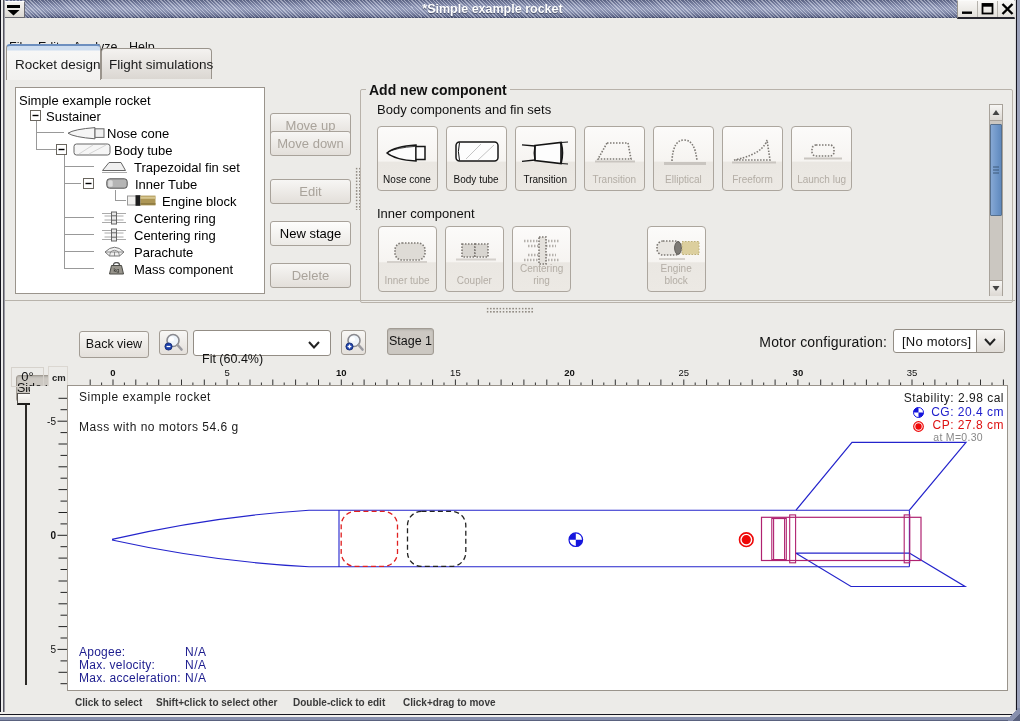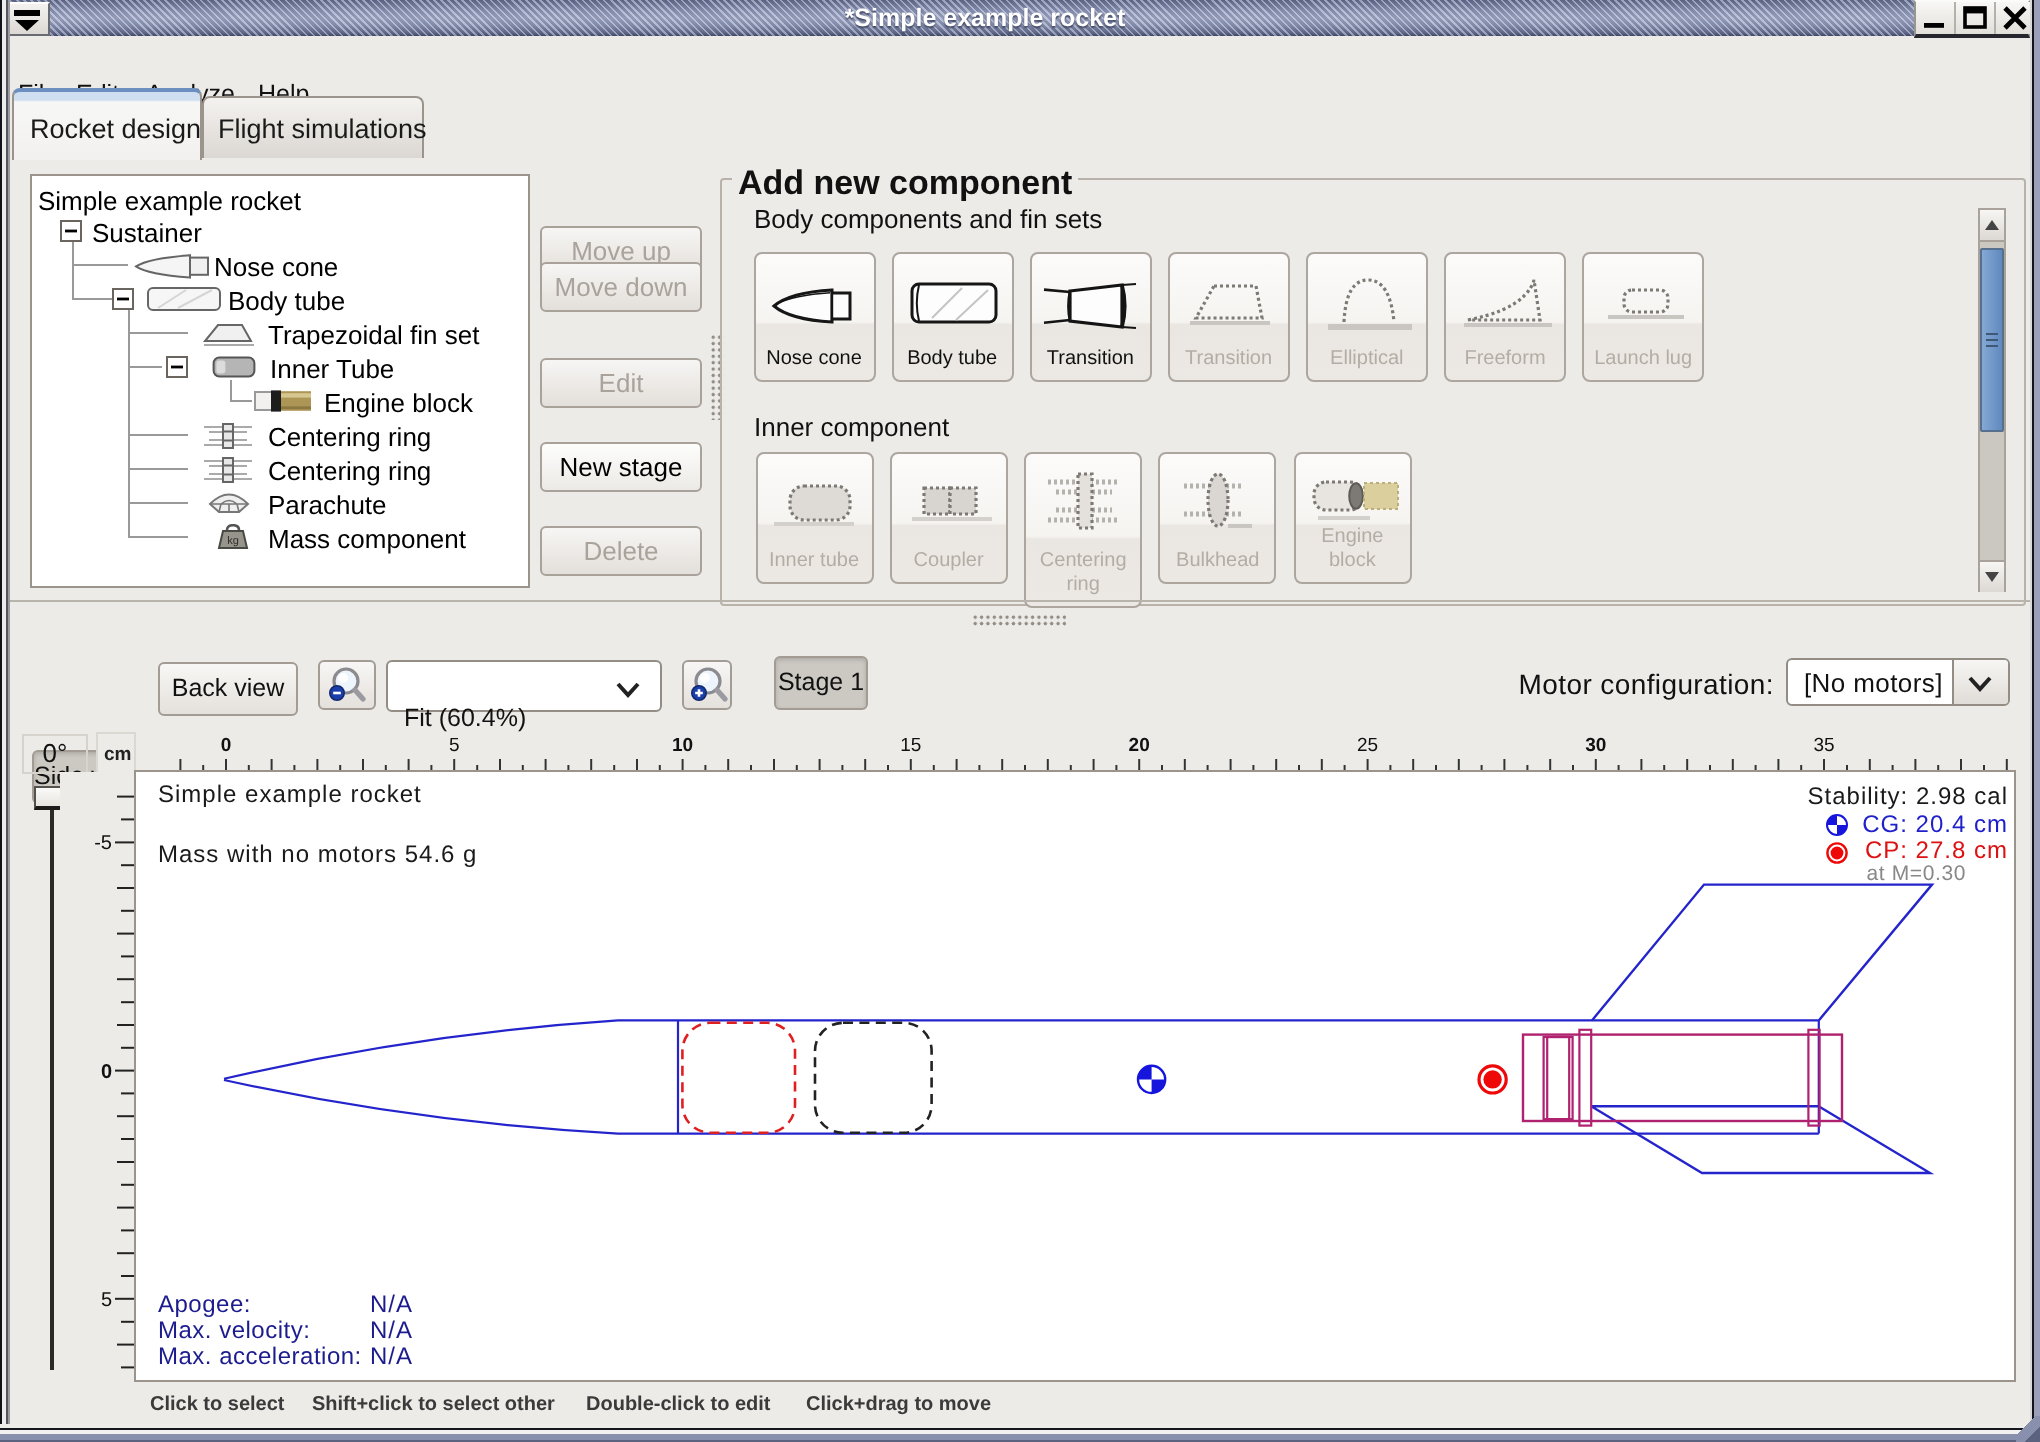--- a/index.html
+++ b/index.html
@@ -31,21 +31,21 @@
 #tab2{left:101px;top:48px;width:111px;height:31px;background:linear-gradient(#f4f2f0,#dbd7d2);border:1px solid #9a948c;border-bottom:none;border-radius:4px 4px 0 0;}
 #tab2 span{position:absolute;left:7px;top:8px;}
 
 #tree{left:15px;top:87px;width:250px;height:207px;background:#fff;border:1px solid #9a948c;box-sizing:border-box;font-size:13px;color:#000;}
 .trow{position:absolute;left:0;height:17px;line-height:17px;white-space:nowrap;}
 
 .sbtn{left:270px;width:81px;height:25px;box-sizing:border-box;border:1px solid #a8a29a;border-radius:3px;background:linear-gradient(#f7f6f4,#e3dfda);text-align:center;line-height:23px;font-size:13px;color:#a9a39b;}
 .sbtn.en{color:#000;background:linear-gradient(#fdfdfc,#eceae6);}
 
 #grp{left:360px;top:89px;width:651px;height:212px;border:1px solid #b8b2aa;border-radius:2px;}
-#grptitle{left:366px;top:82px;background:#ecebe8;padding:0 3px;font-size:17px;font-weight:bold;color:#111;}
+#grptitle{left:366px;top:82px;background:#ecebe8;padding:0 3px;font-size:14px;font-weight:bold;color:#111;}
 .seclab{font-size:13px;color:#111;}
 .cbtn{box-sizing:border-box;border:1px solid #aca69e;border-radius:4px;background:linear-gradient(#fcfbfa 0%,#f6f4f1 54%,#eae7e2 56%,#ece9e4 100%);}
 .cbtn .lab{position:absolute;left:0;bottom:4px;width:100%;text-align:center;font-size:10px;color:#111;line-height:12px;}
 .cbtn.dis .lab{color:#b3ada5;}
 .cbtn svg{position:absolute;}
 
 #sbar{left:989px;top:104px;width:14px;height:192px;background:#cbc7c1;border:1px solid #a8a29a;box-sizing:border-box;}
 .sbbtn{position:absolute;left:0;width:12px;height:15px;background:linear-gradient(#f7f6f4,#dcd8d3);border-bottom:1px solid #a8a29a;}
 #sbthumb{position:absolute;left:0px;top:19px;width:12px;height:92px;background:linear-gradient(90deg,#86a8d4,#6e96c8 60%,#6089bd);border:1px solid #56708e;box-sizing:border-box;border-radius:1px;}
 
@@ -276,34 +276,26 @@
       <div class="lab">Inner  tube</div>
     </div>
     <div class="cbtn dis abs" style="left:444.8px;top:226px;width:59px;height:66px">
       <svg style="left:10px;top:14px" width="40" height="22" viewBox="0 0 40 22">
         <rect x="6" y="3" width="13 " height="13" fill="#d8d5d0" stroke="#7d7974" stroke-width="1.6" stroke-dasharray="1.5 1.5"></rect>
         <rect x="19" y="3" width="13" height="13" fill="#d8d5d0" stroke="#7d7974" stroke-width="1.6" stroke-dasharray="1.5 1.5"></rect>
         <path d="M0 18.5 L40 18.5" stroke="#d4d0cb" stroke-width="2"></path>
       </svg>
       <div class="lab">Coupler</div>
     </div>
-    <div class="cbtn dis abs" style="left:512.1px;top:226px;width:59px;height:78px">
+    <div class="cbtn dis abs" style="left:512.1px;top:226px;width:59px;height:66px">
       <svg style="left:9px;top:8px" width="42" height="34" viewBox="0 0 42 34">
         <path d="M2 6 h36 M6 11 h28 M2 25 h36 M6 20 h28" stroke="#b5b1ac" stroke-width="2.4" stroke-dasharray="1.5 1.5"></path>
         <rect x="17" y="2" width="7" height="27" fill="#e4e1dc" stroke="#7d7974" stroke-width="1.6" stroke-dasharray="1.5 1.5"></rect>
       </svg>
       <div class="lab">Centering<br>ring</div>
-    </div>
-    <div class="cbtn dis abs" style="left:579.4px;top:226px;width:59px;height:66px">
-      <svg style="left:10px;top:8px" width="40" height="34" viewBox="0 0 40 34">
-        <path d="M2 8 h30 M2 22 h30" stroke="#b5b1ac" stroke-width="2.6" stroke-dasharray="1.5 1.5"></path>
-        <ellipse cx="19" cy="15" rx="5" ry="13" fill="#dad7d2" stroke="#7d7974" stroke-width="1.6" stroke-dasharray="1.5 1.5"></ellipse>
-        <path d="M24 28 L36 28" stroke="#c9c5c0" stroke-width="2"></path>
-      </svg>
-      <div class="lab">Bulkhead</div>
     </div>
     <div class="cbtn dis abs" style="left:646.7px;top:226px;width:59px;height:66px">
       <svg style="left:7px;top:10px" width="46" height="28" viewBox="0 0 46 28">
         <rect x="2" y="4" width="24" height="14" rx="6" fill="#e8e5e0" stroke="#7d7974" stroke-width="1.6" stroke-dasharray="1.5 1.5"></rect>
         <ellipse cx="23" cy="11" rx="3.4" ry="6.4" fill="#7d7a75" stroke="#5f5c57"></ellipse>
         <rect x="27" y="4.5" width="17" height="13" fill="#dccf9e" stroke="#bcae78" stroke-width="1" stroke-dasharray="1.5 1.5"></rect>
         <path d="M4 22 L30 22" stroke="#d4d0cb" stroke-width="2"></path>
       </svg>
       <div class="lab">Engine<br>block</div>
     </div>

